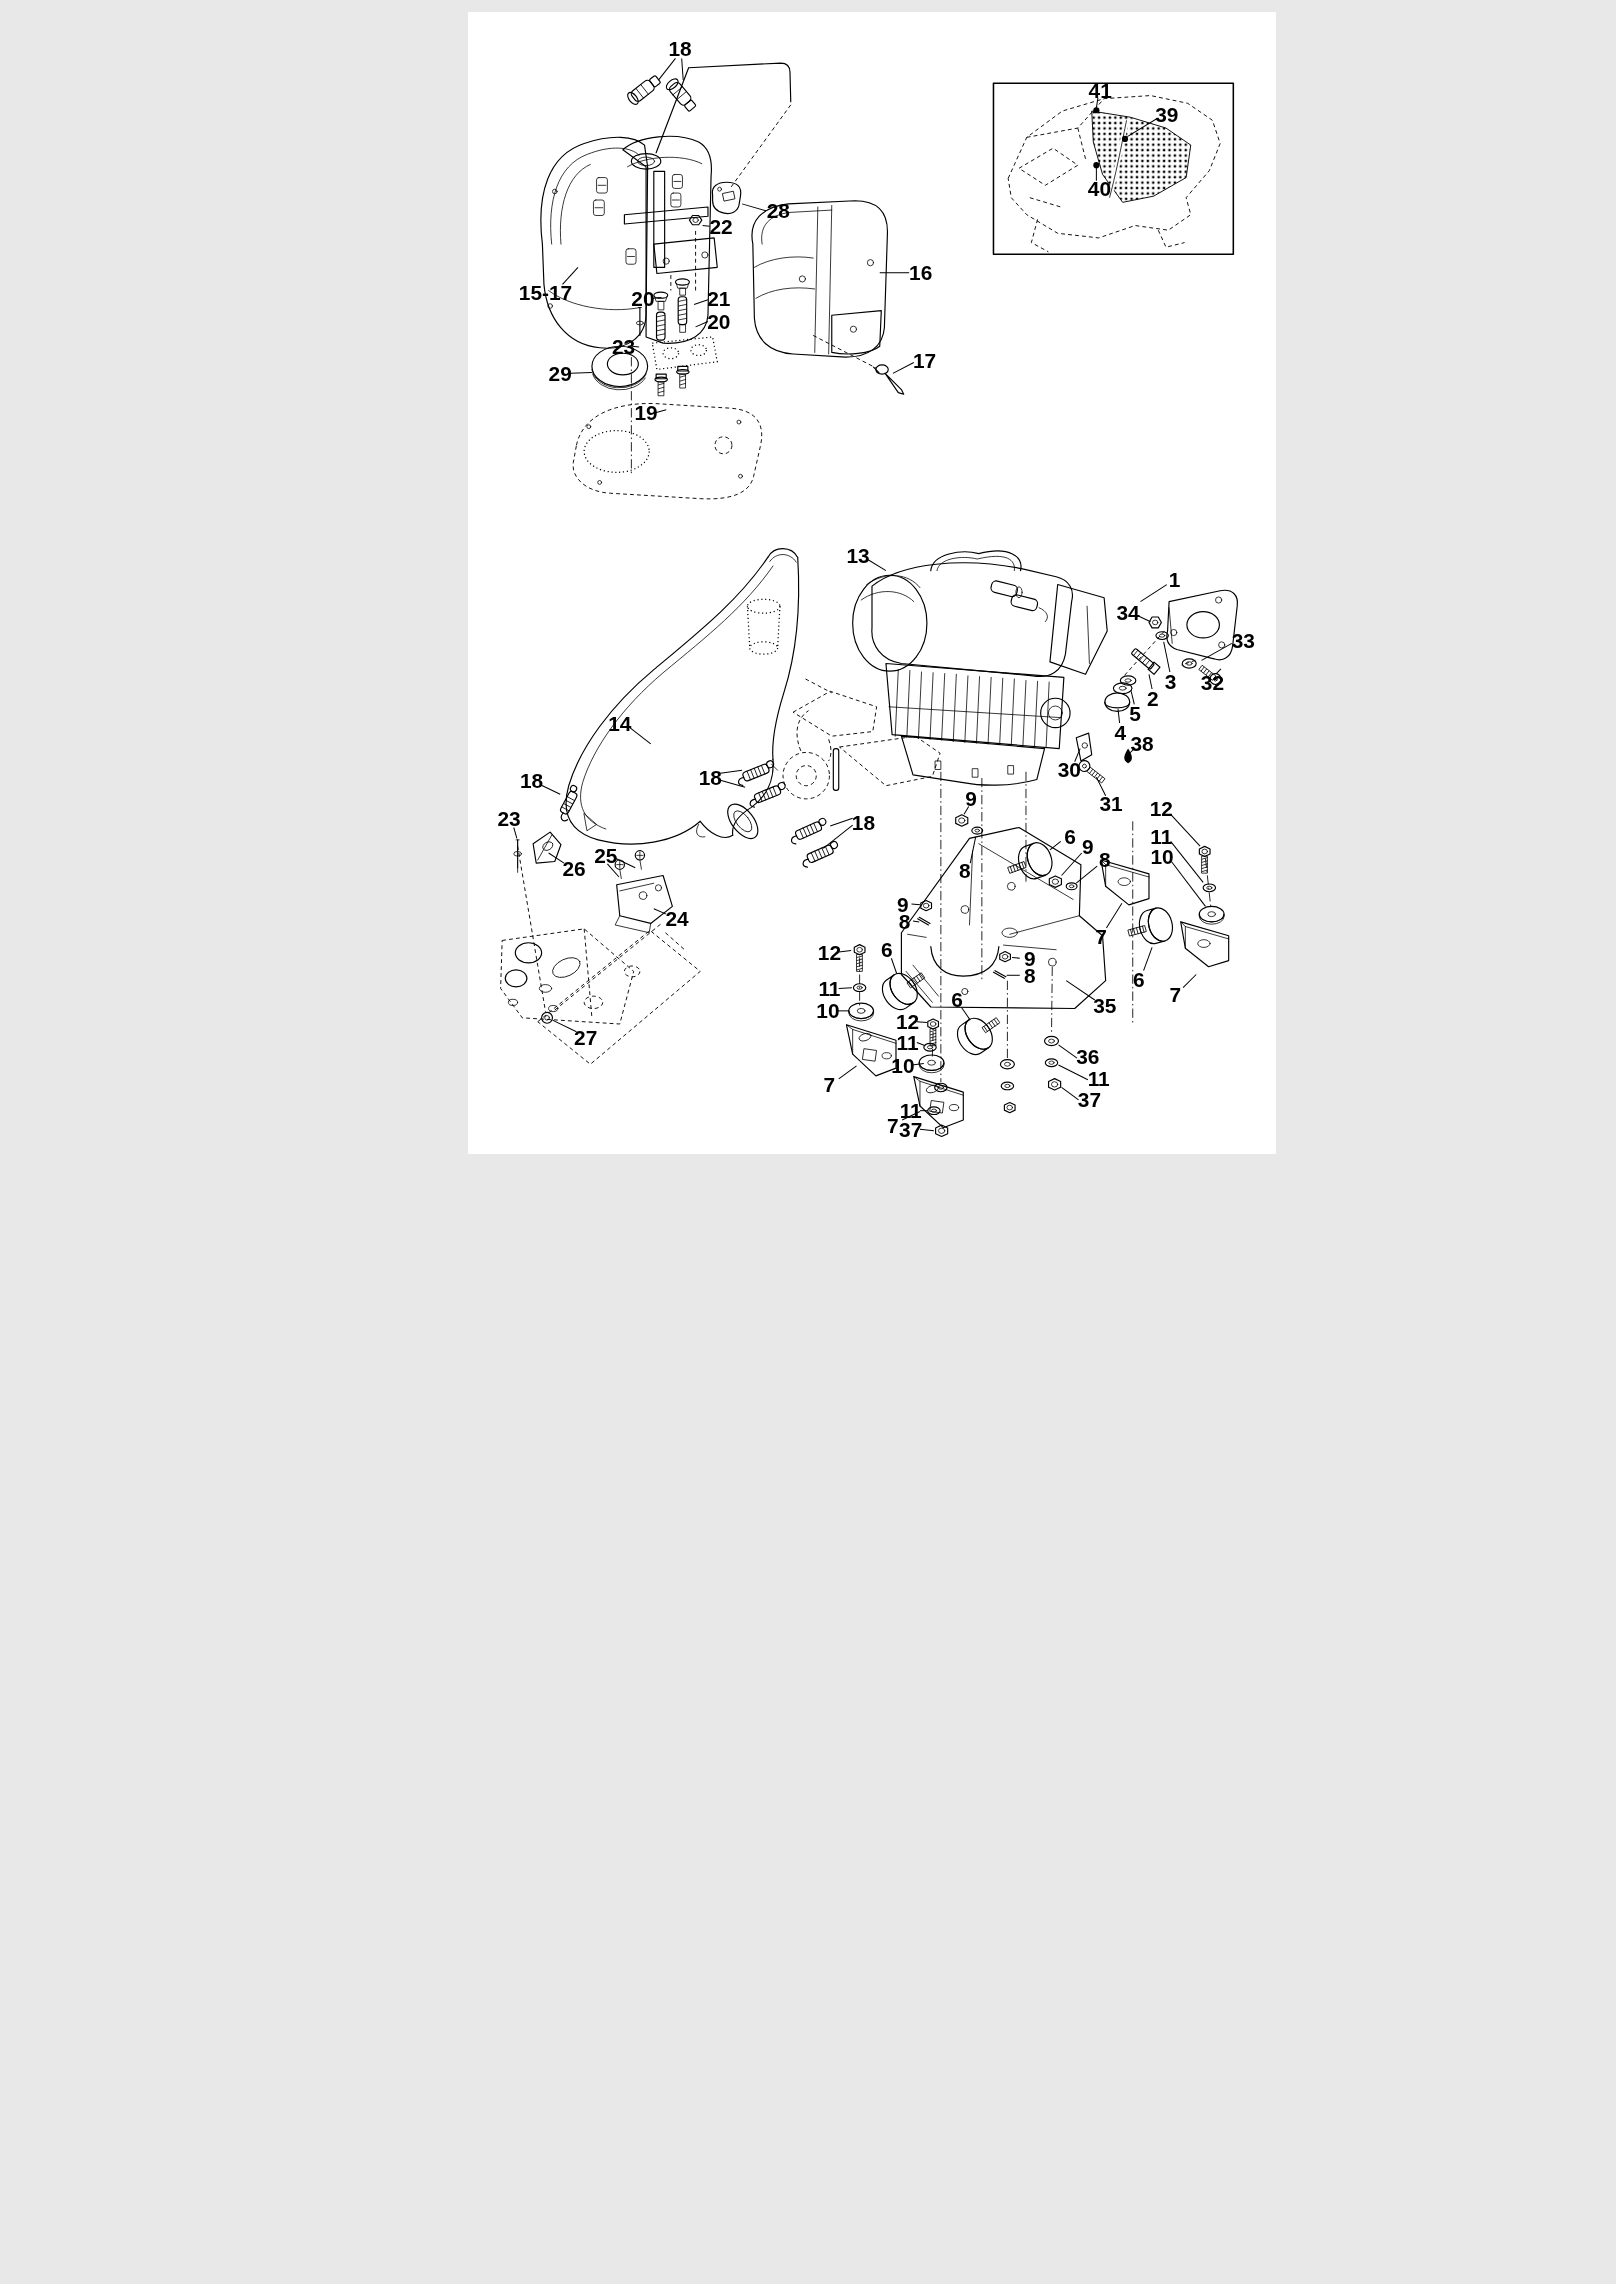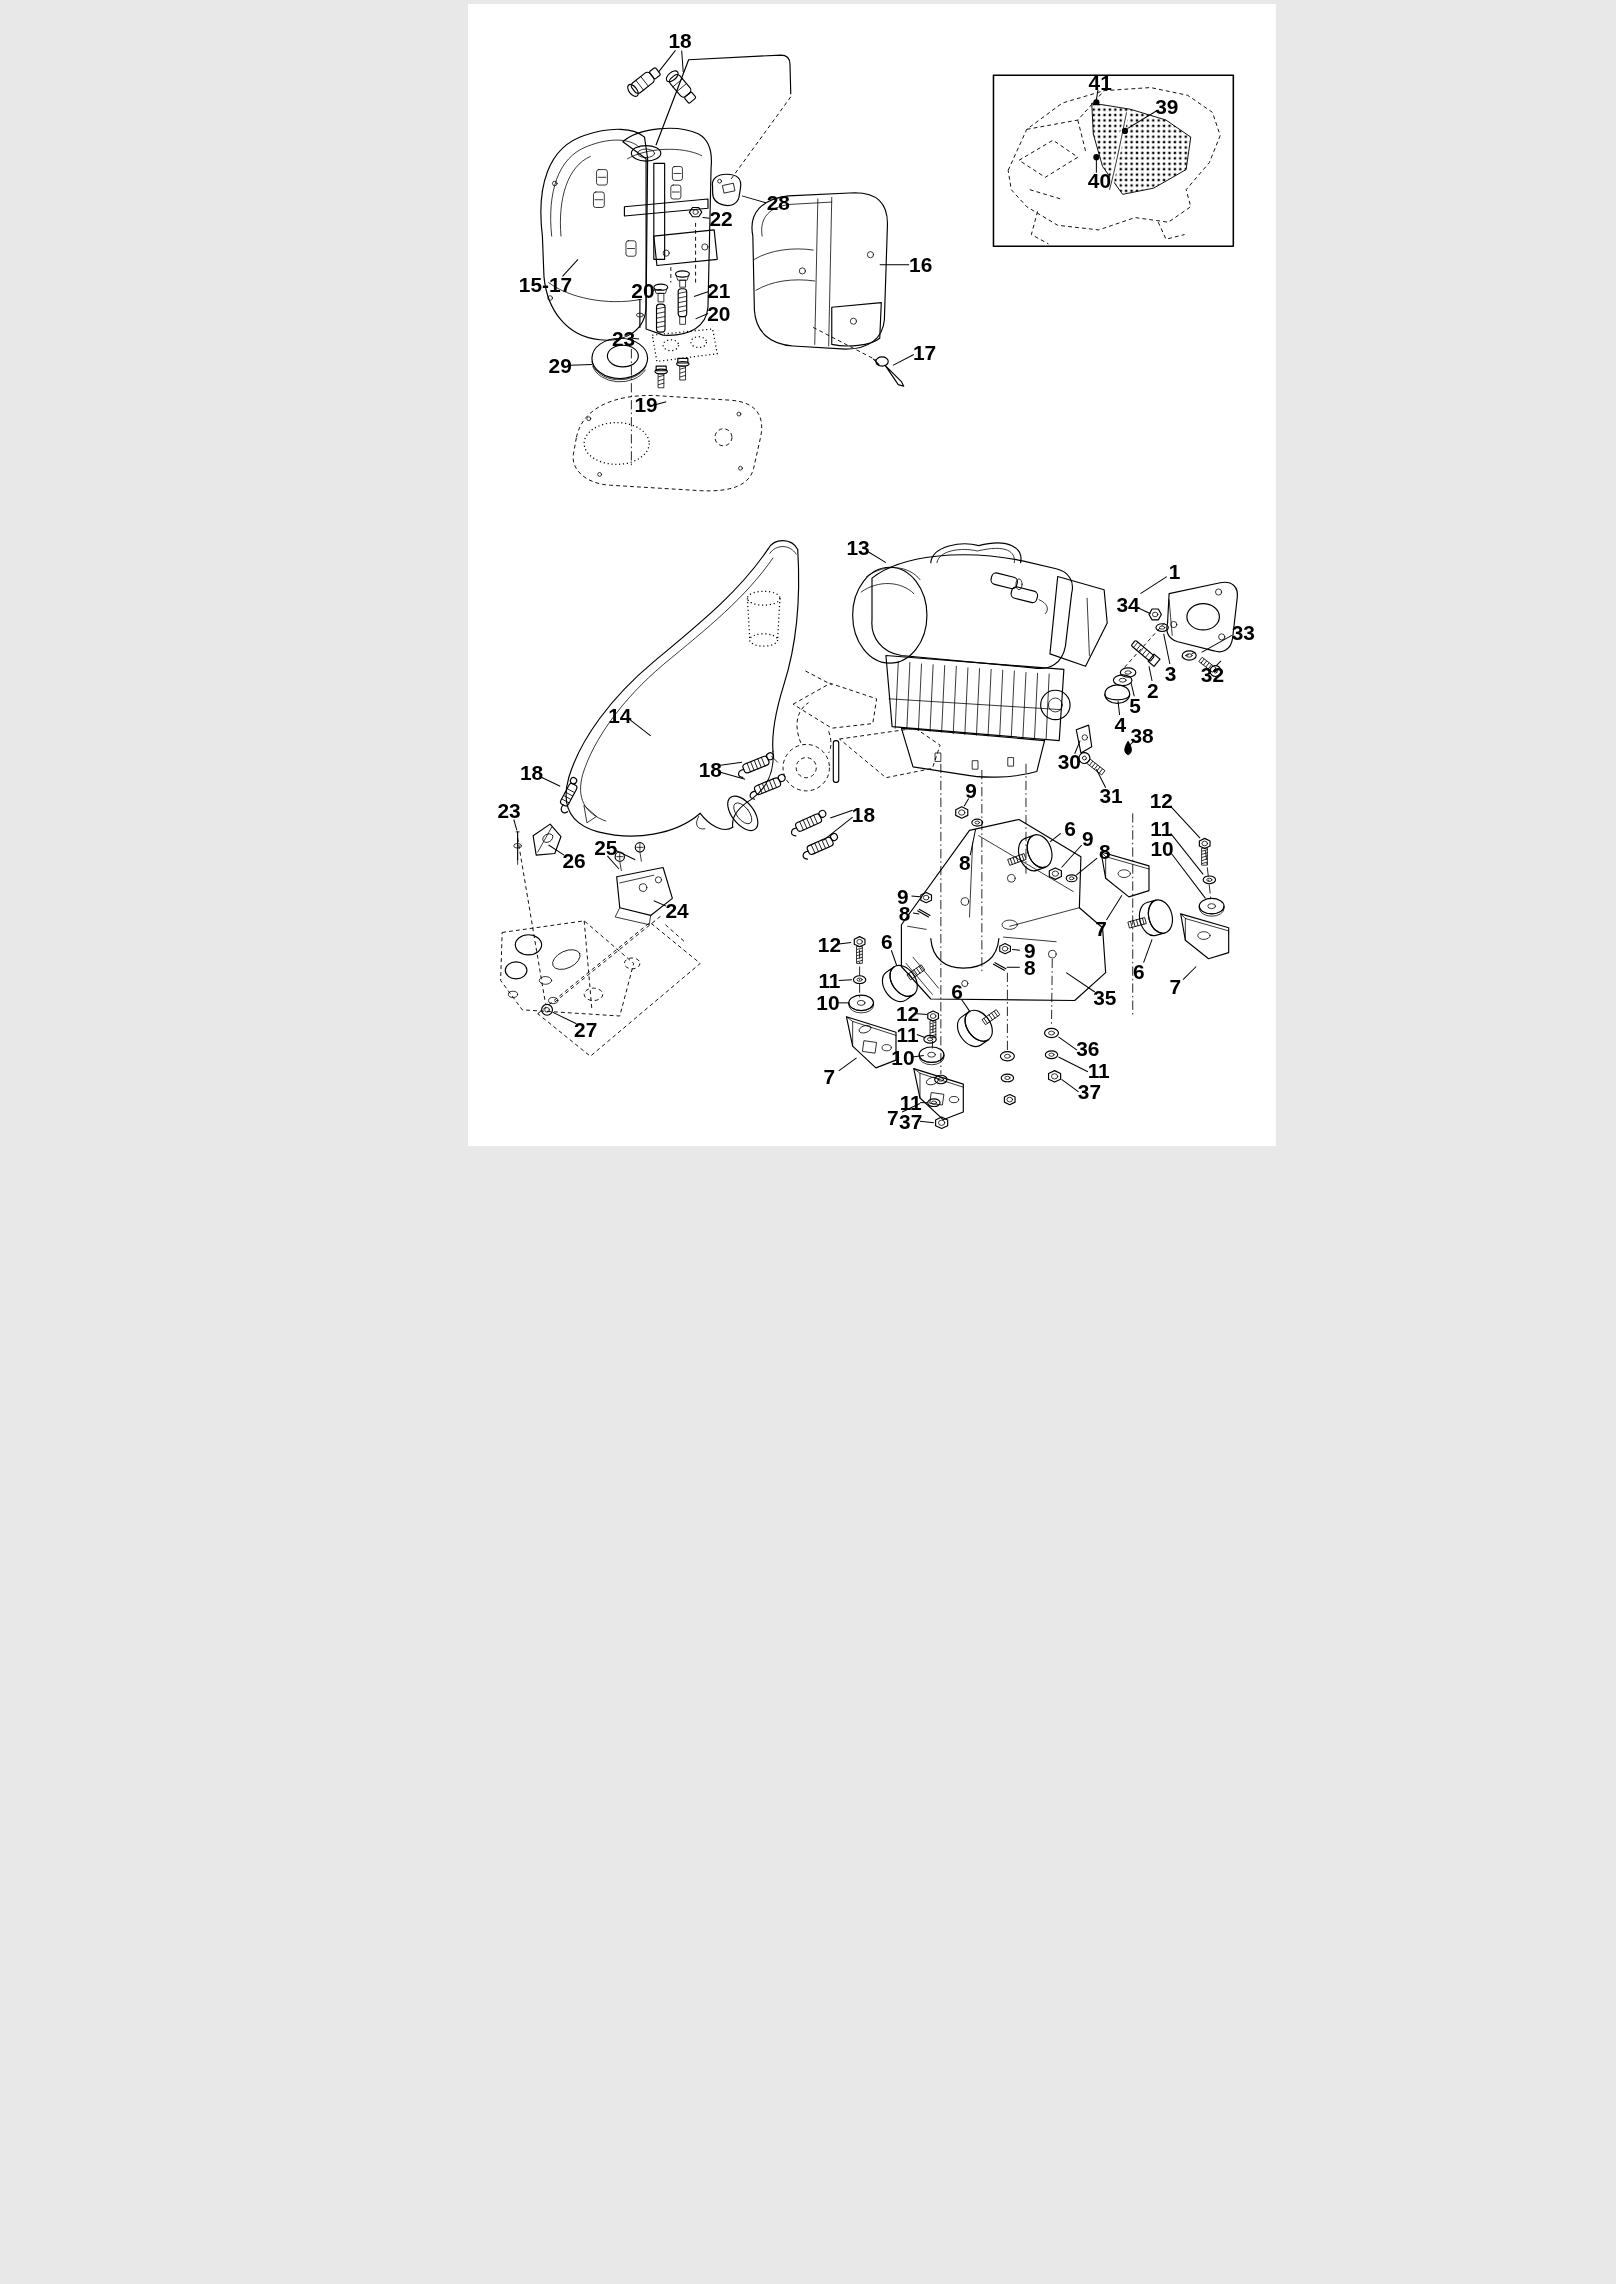--- a/index.html
+++ b/index.html
@@ -1,16 +1,16 @@
 <!DOCTYPE html>
 <html style="font-size:12.4px"><head>
 <meta charset="utf-8">
 <style>
   html,body{margin:0;padding:0;background:#e8e8e8;}
-  .page{width:680px;height:1142px;margin:4px auto;background:#ffffff;position:relative;
+  .page{width:680px;height:1142px;margin:12px auto;background:#ffffff;position:relative;
         font-family:"Liberation Sans",sans-serif;}
   svg{display:block;width:808px;height:1142px;}
   .ln{fill:none;stroke:#000;stroke-width:1.5;stroke-linejoin:round;stroke-linecap:round}
   .tn{fill:none;stroke:#000;stroke-width:1;stroke-linejoin:round;stroke-linecap:round}
   .dash{fill:none;stroke:#000;stroke-width:1.2;stroke-dasharray:5 4}
   .dot{fill:none;stroke:#000;stroke-width:1.6;stroke-dasharray:1.5 3.5}
   .dd{fill:none;stroke:#000;stroke-width:1.1;stroke-dasharray:12 4 2 4}
   .lead{fill:none;stroke:#000;stroke-width:1.3}
   .num{font-family:"Liberation Sans",sans-serif;font-weight:bold;font-size:27px;fill:#000;}
   .fillb{fill:#000;stroke:none}

